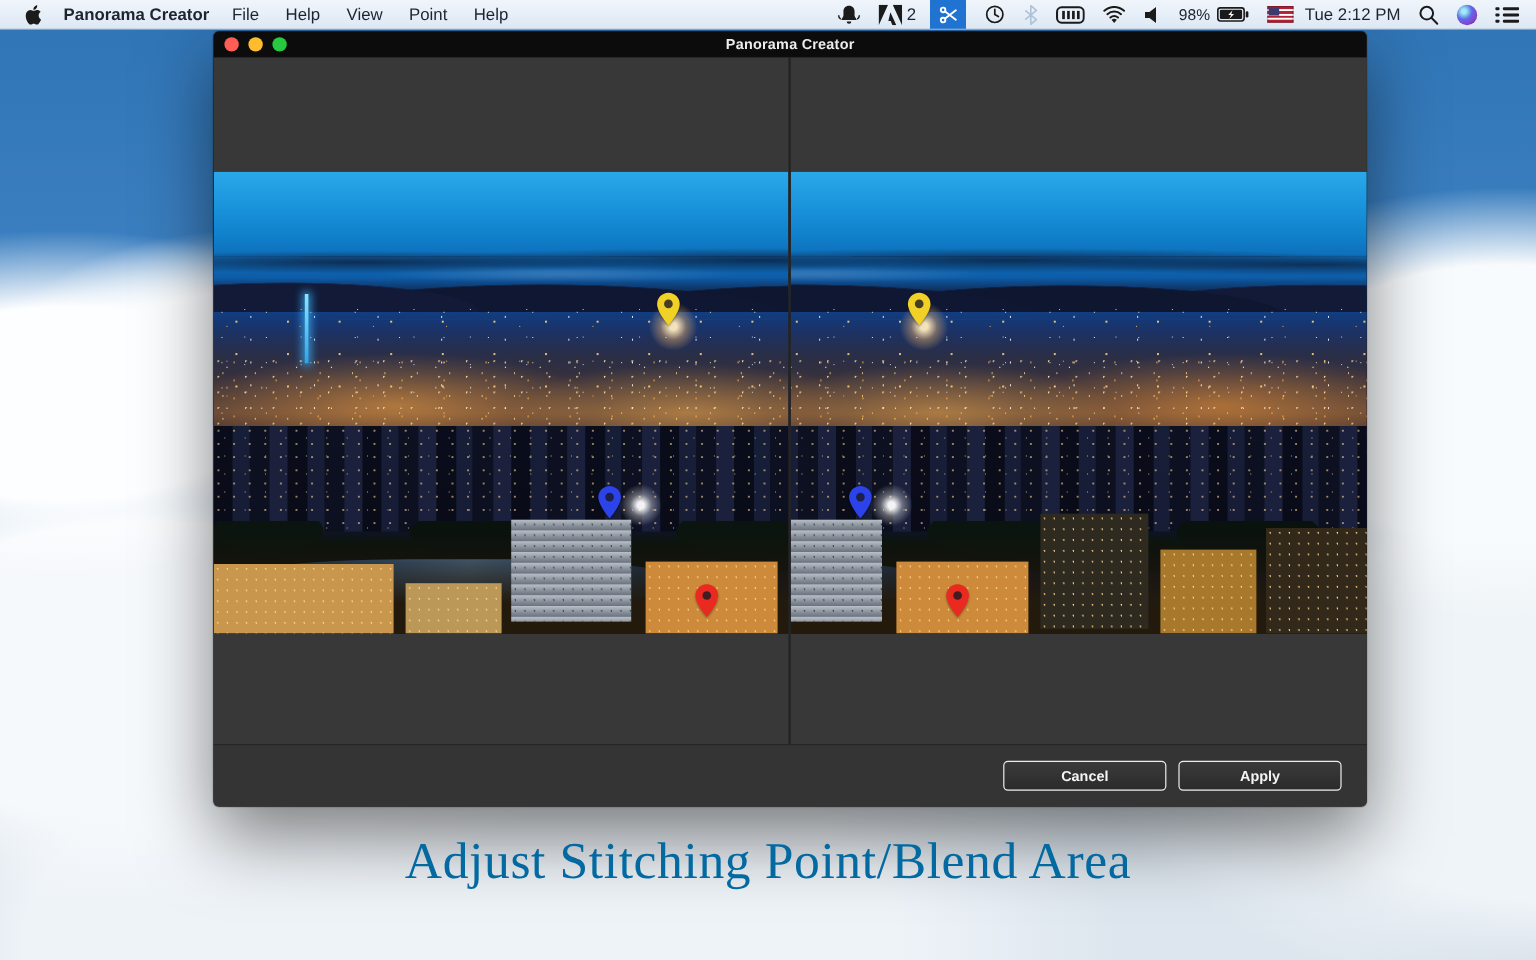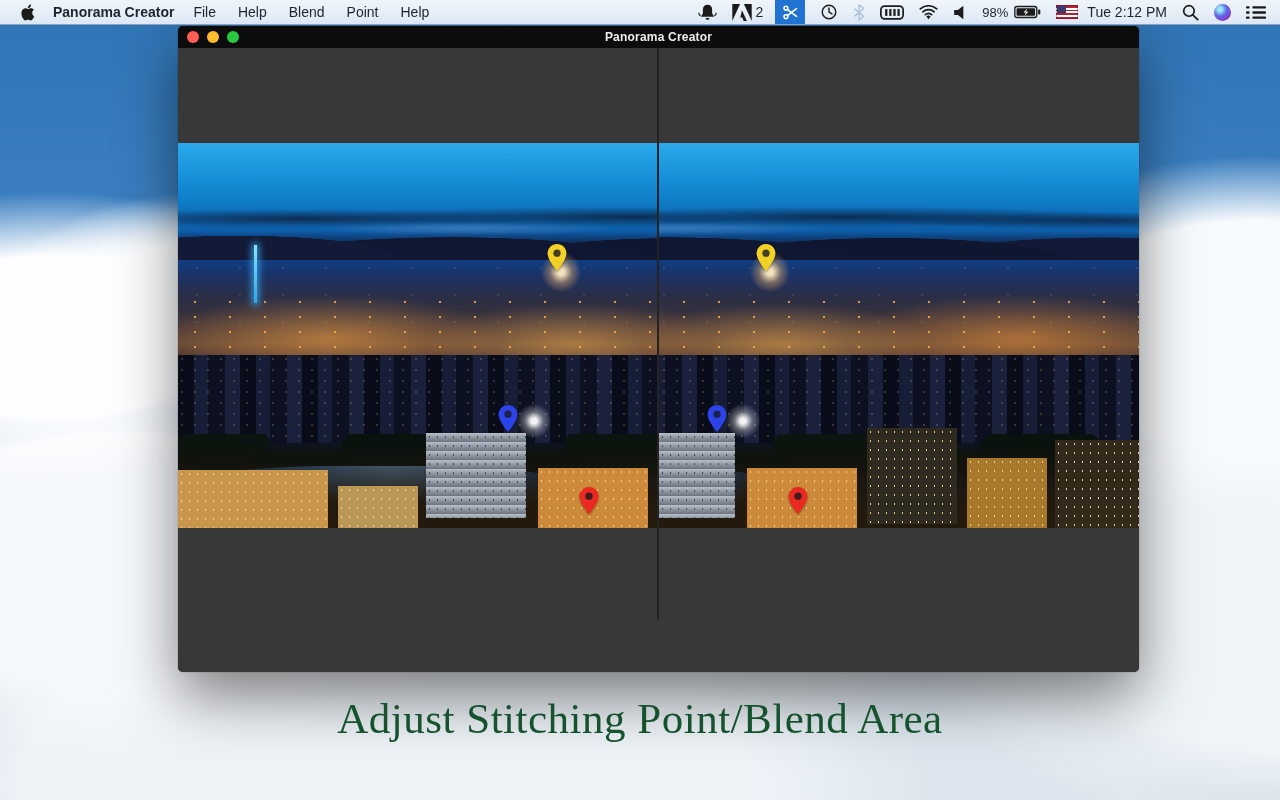--- a/index.html
+++ b/index.html
@@ -151,39 +151,39 @@
   
   .bottombar{position:absolute;left:0;right:0;bottom:0;height:52px;background:#343434;
     border-top:1px solid #262626;display:flex;align-items:center;justify-content:flex-end;
     gap:10px;padding-right:21px;box-sizing:border-box;z-index:10;}
   .btn{width:136px;height:25px;background:linear-gradient(180deg,#3a3a3a,#2b2b2b);
     border:1px solid #ededed;border-radius:4px;color:#f4f4f4;font-size:12px;font-weight:700;
     display:flex;align-items:center;justify-content:center;box-sizing:border-box;}
 
   
   .caption{position:absolute;left:0;width:100%;top:694px;text-align:center;
-    font-family:"Liberation Serif","DejaVu Serif",serif;font-size:43px;color:#14532d;
+    font-family:"Liberation Serif","DejaVu Serif",serif;font-size:43px;color:#0369a1;
     letter-spacing:.5px;z-index:45;}
 </style>
 </head>
 <body>
 
 <div class="desktop"></div>
 
 <div class="menubar">
   <div class="mb-left">
     <span class="apple">
       <svg width="14" height="17" viewBox="0 0 17 20">
           <path fill="#1b1b1b" d="M13.6 10.6c0-2.5 2-3.7 2.1-3.8-1.1-1.7-2.9-1.9-3.5-1.9-1.5-.2-2.9.9-3.7.9-.8 0-1.9-.9-3.2-.9C3.7 5 2.1 6 1.3 7.5c-1.7 3-.4 7.4 1.2 9.8.8 1.2 1.7 2.5 3 2.4 1.2 0 1.7-.8 3.1-.8 1.4 0 1.9.8 3.2.8 1.3 0 2.1-1.2 2.9-2.4.9-1.4 1.3-2.7 1.3-2.8-.1 0-2.4-1-2.4-3.9zM11.2 3.3c.7-.8 1.1-1.9 1-3.1-1 0-2.2.7-2.9 1.5-.6.7-1.2 1.9-1 3 1.1.1 2.2-.6 2.9-1.4z"></path>
         </svg>
     </span>
     <span class="appname">Panorama Creator</span>
     <span class="menu-item">File</span>
     <span class="menu-item">Help</span>
-    <span class="menu-item">Blend</span>
+    <span class="menu-item">View</span>
     <span class="menu-item">Point</span>
     <span class="menu-item">Help</span>
   </div>
 
   <div class="mb-right">
     <span>
       <svg width="19" height="17" viewBox="0 0 24 22">
           <path fill="#1b1b1b" d="M12 1c-3.6 0-6 2.6-6 6v5l-2.4 4.5h16.8L18 12V7c0-3.4-2.4-6-6-6z"></path>
           <path fill="#1b1b1b" d="M9.5 18a2.5 2.5 0 005 0h-5z"></path>
           <path fill="none" stroke="#1b1b1b" stroke-width="1.6" d="M3.2 15.5C1.6 14.6.8 13 .8 11.2M20.8 15.5c1.6-.9 2.4-2.5 2.4-4.3"></path>
@@ -339,16 +339,20 @@
               <path d="M12 1C6.2 1 1.6 5.6 1.6 11.3c0 7.8 10.4 19.5 10.4 19.5s10.4-11.7 10.4-19.5C22.4 5.6 17.8 1 12 1z" fill="#2b43e8"></path>
               <circle cx="12" cy="11.3" r="4" fill="rgba(25,25,35,.8)"></circle>
             </svg></div>
           <div class="pin" style="left: 400px; top: 343px;"><svg width="22" height="29" viewBox="0 0 24 32">
               <path d="M12 1C6.2 1 1.6 5.6 1.6 11.3c0 7.8 10.4 19.5 10.4 19.5s10.4-11.7 10.4-19.5C22.4 5.6 17.8 1 12 1z" fill="#ea2a20"></path>
               <circle cx="12" cy="11.3" r="4" fill="rgba(25,25,35,.8)"></circle>
             </svg></div>
         </div>
     </div>
 
+    <div class="bottombar">
+      <div class="btn">Cancel</div>
+      <div class="btn">Apply</div>
+    </div>
   </div>
 </div>
 
 <div class="caption">Adjust Stitching Point/Blend Area</div>
 
 </body></html>

